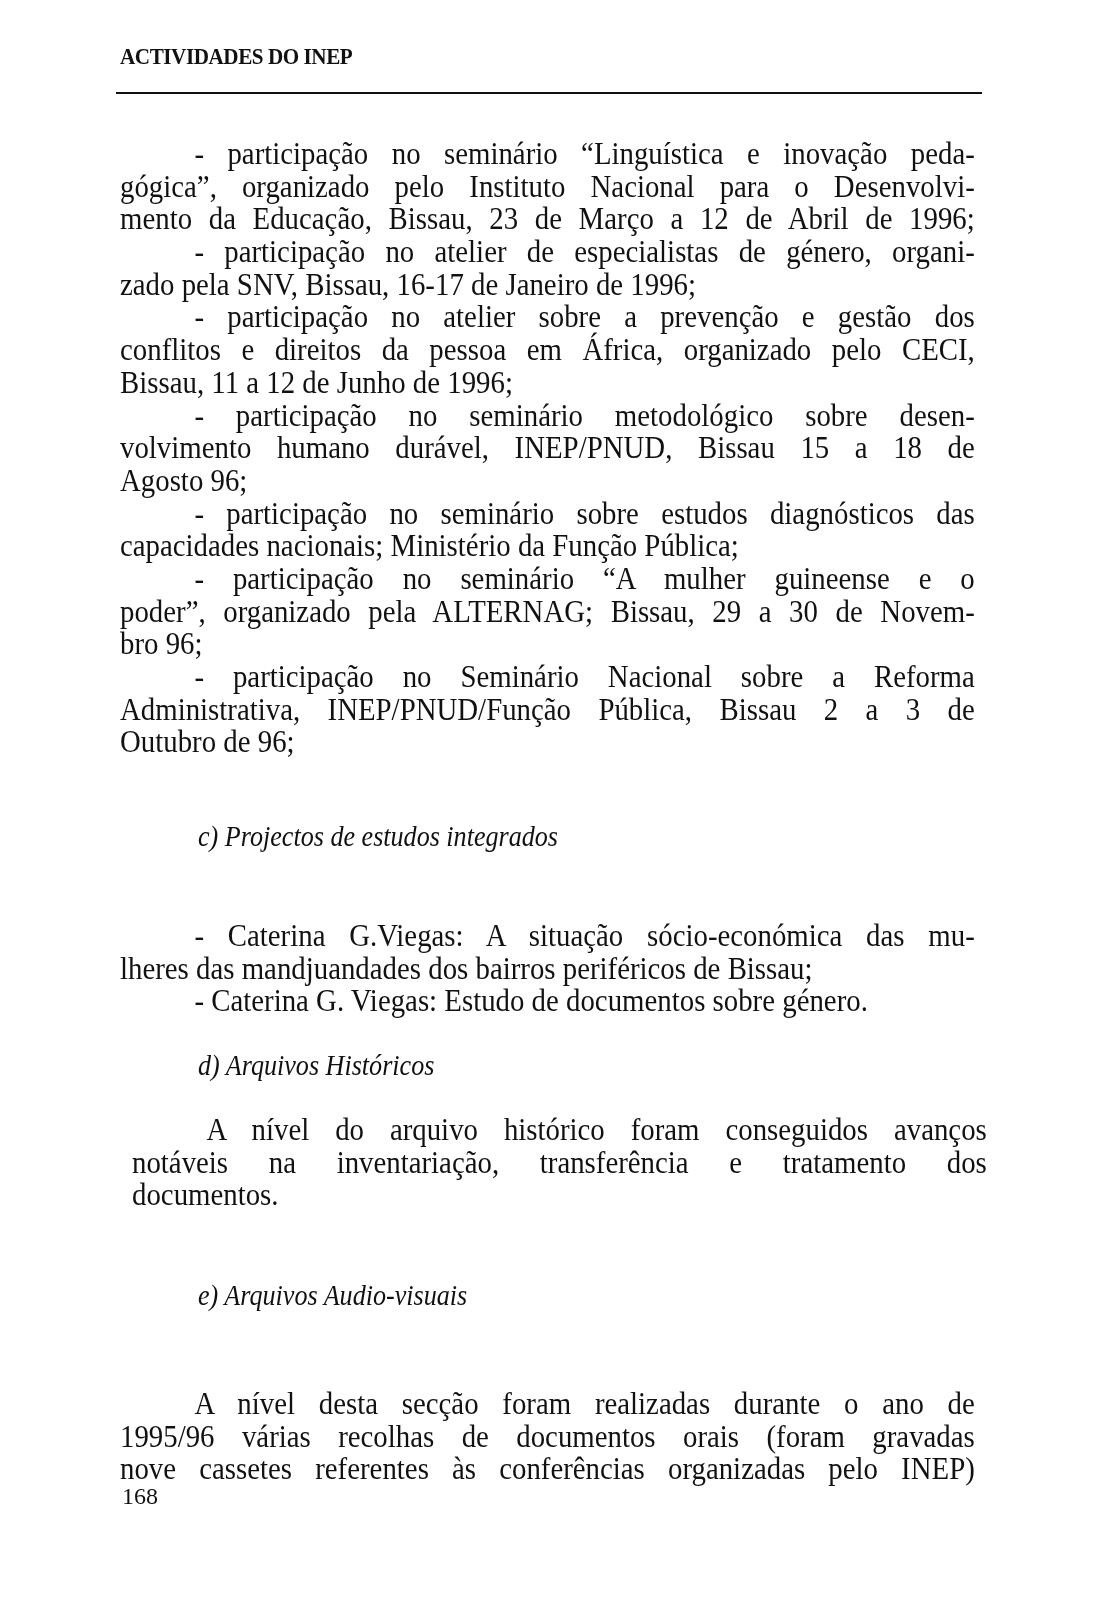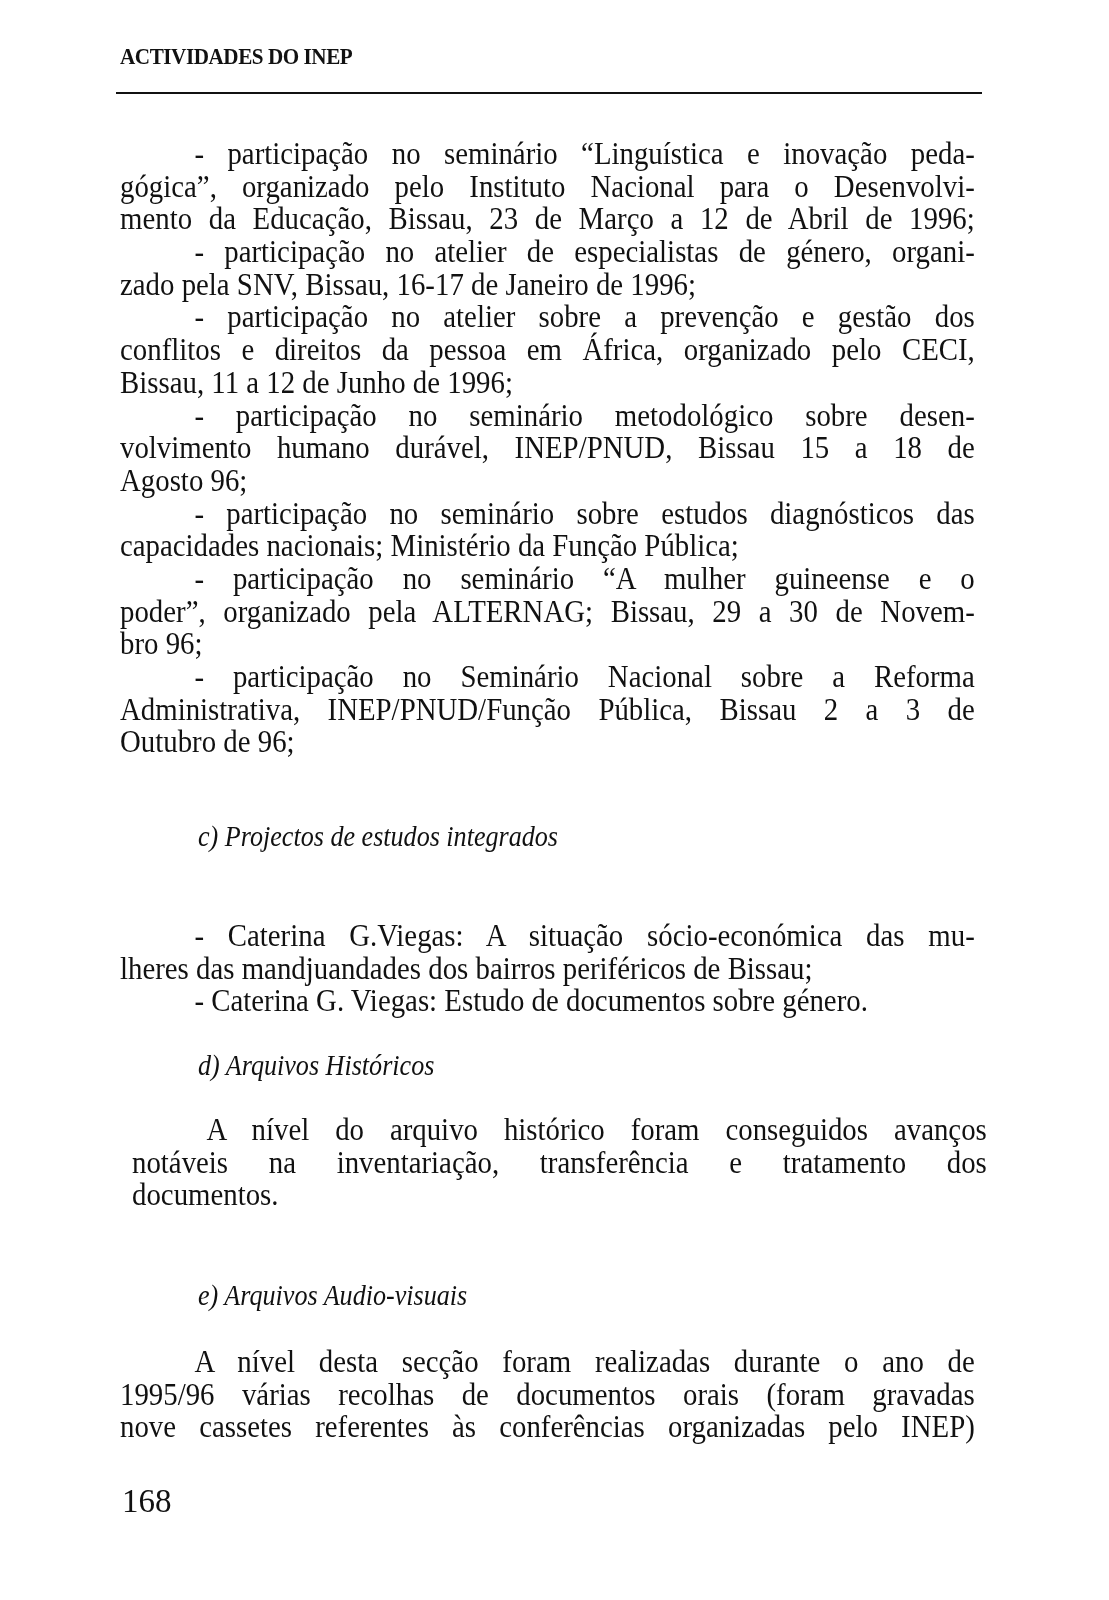--- a/index.html
+++ b/index.html
@@ -63,21 +63,21 @@
       font-size: 29px;
       font-style: italic;
       transform: scaleX(0.9);
       transform-origin: left;
       white-space: nowrap;
     }
     .page-number {
       position: absolute;
       left: 122px;
       top: 1483px;
-      font-size: 33px;
+      font-size: 24px;
     }
   </style>
 </head>
 <body>
 
 <div>
 
   <div class="running-head">ACTIVIDADES DO INEP</div>
   <div class="head-rule"></div>
 
@@ -111,21 +111,21 @@
   </div>
 
   <div class="section-heading" style="top:1049px;">d) Arquivos Históricos</div>
   <div class="text-block" style="top:1114px;margin-left:12px;">
     <span class="line indent">A nível do arquivo histórico foram conseguidos avanços</span>
     <span class="line">notáveis na inventariação, transferência e tratamento dos</span>
     <span class="line last">documentos.</span>
   </div>
 
   <div class="section-heading" style="top:1279px;">e) Arquivos Audio-visuais</div>
-  <div class="text-block" style="top:1346px;">
+  <div class="text-block" style="top:1388px;">
     <span class="line indent">A nível desta secção foram realizadas durante o ano de</span>
     <span class="line">1995/96 várias recolhas de documentos orais (foram gravadas</span>
     <span class="line">nove cassetes referentes às conferências organizadas pelo INEP)</span>
   </div>
 
   <div class="page-number">168</div>
 
 </div>
 
 </body></html>

